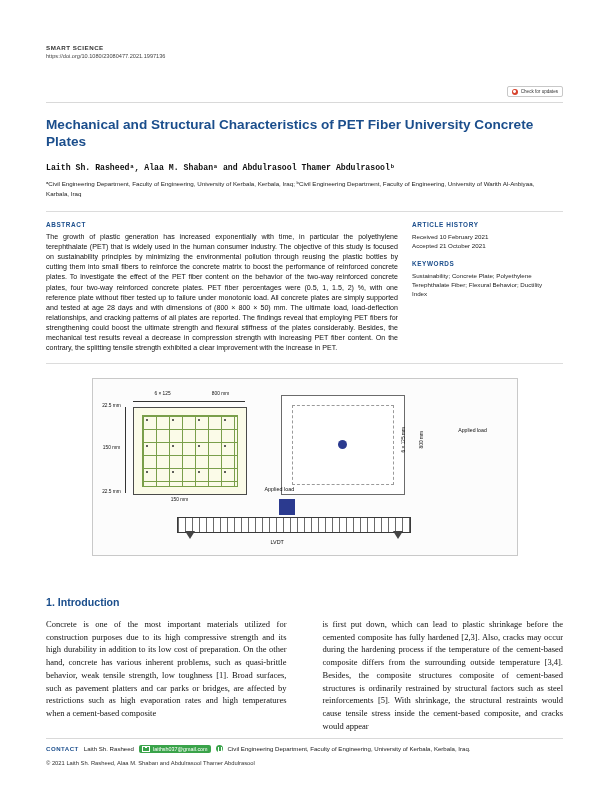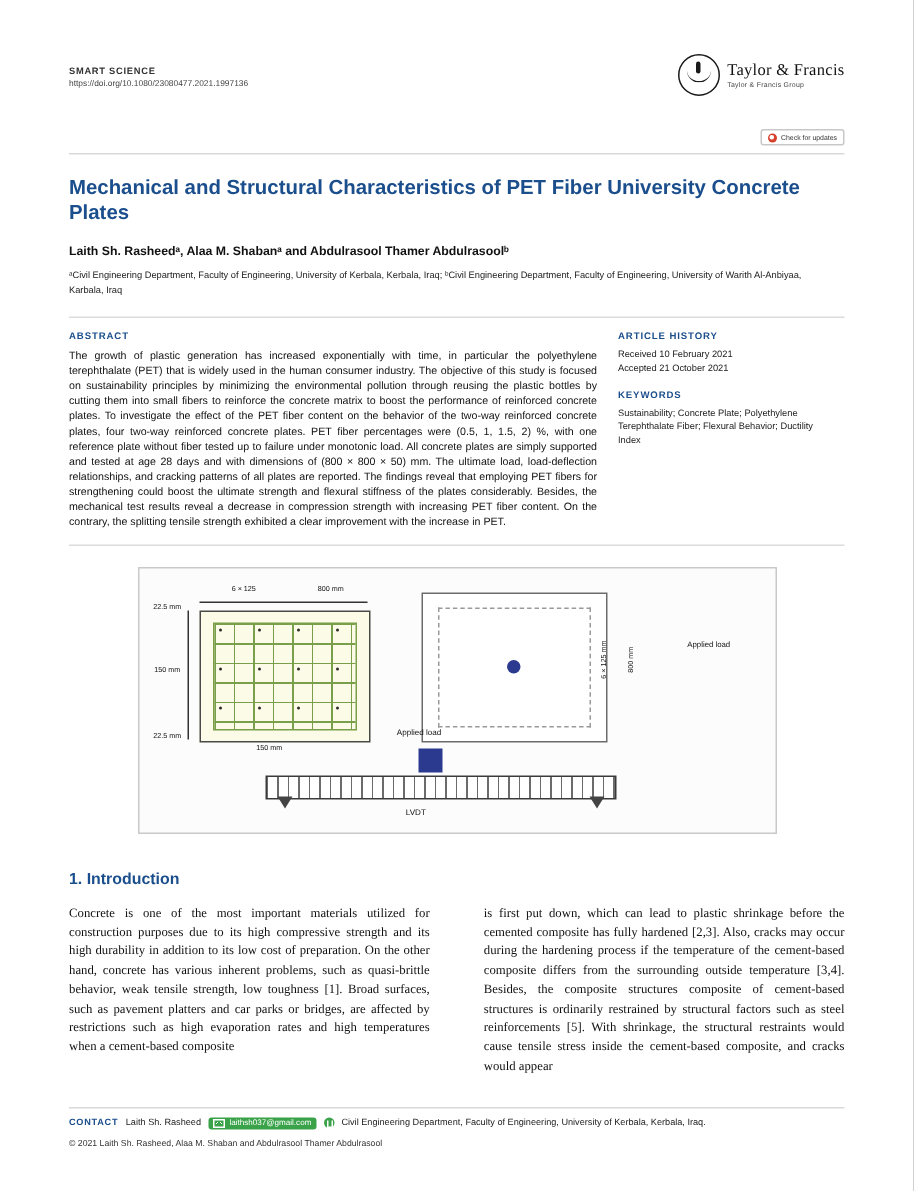--- a/index.html
+++ b/index.html
@@ -140,20 +140,21 @@
     font-size: 13.6px;
     font-weight: bold;
     line-height: 1.25;
     margin-top: 14px;
   }
   .authors {
     font-size: 8.2px;
     color: #111;
     margin-top: 12px;
     font-weight: bold;
+    font-family: Liberation Mono, monospace;
   }
   .affil {
     font-size: 6.2px;
     color: #222;
     line-height: 1.55;
     margin-top: 7px;
     width: 96%;
   }
 
   
@@ -302,21 +303,21 @@
   }
   .applied-bottom {
     position: absolute;
     left: 172px; top: 107px;
     font-size: 5.4px;
     color: #111;
   }
 
   
   .sec-title {
-    margin-top: 24px;
+    margin-top: 40px;
     color: #1b4e8c;
     font-size: 10.6px;
     font-weight: bold;
   }
   .cols {
     margin-top: 10px;
     display: flex;
     gap: 36px;
   }
   .col {
@@ -399,27 +400,20 @@
 </head>
 <body>
 
 <div class="page">
   <div class="inner">
 
     <div class="masthead">
       <div class="journal-block">
         <div class="journal-name">SMART SCIENCE</div>
         <div class="doi">https://doi.org/10.1080/23080477.2021.1997136</div>
-      </div>
-      <div class="tf-logo">
-        <div class="tf-mark"></div>
-        <div class="tf-text">
-          <div class="tf-title">Taylor &amp; Francis</div>
-          <div class="tf-sub">Taylor &amp; Francis Group</div>
-        </div>
       </div>
     </div>
 
     <div class="crossmark-row">
       <div class="crossmark">
         <span class="dot"></span>
         <span class="cm-label">Check for updates</span>
       </div>
     </div>
 

